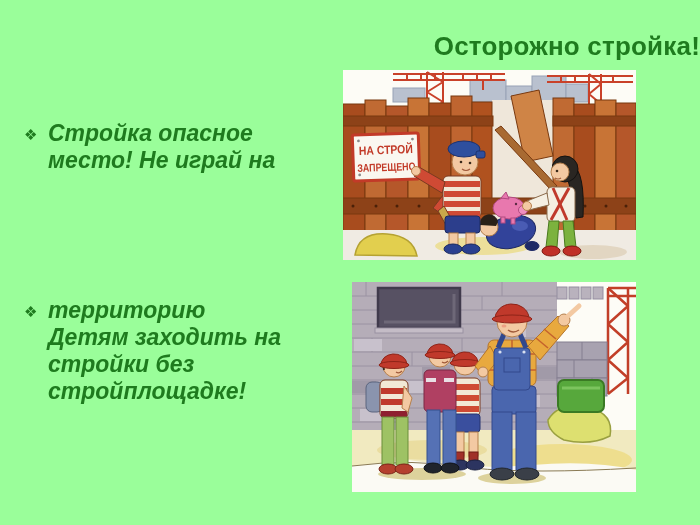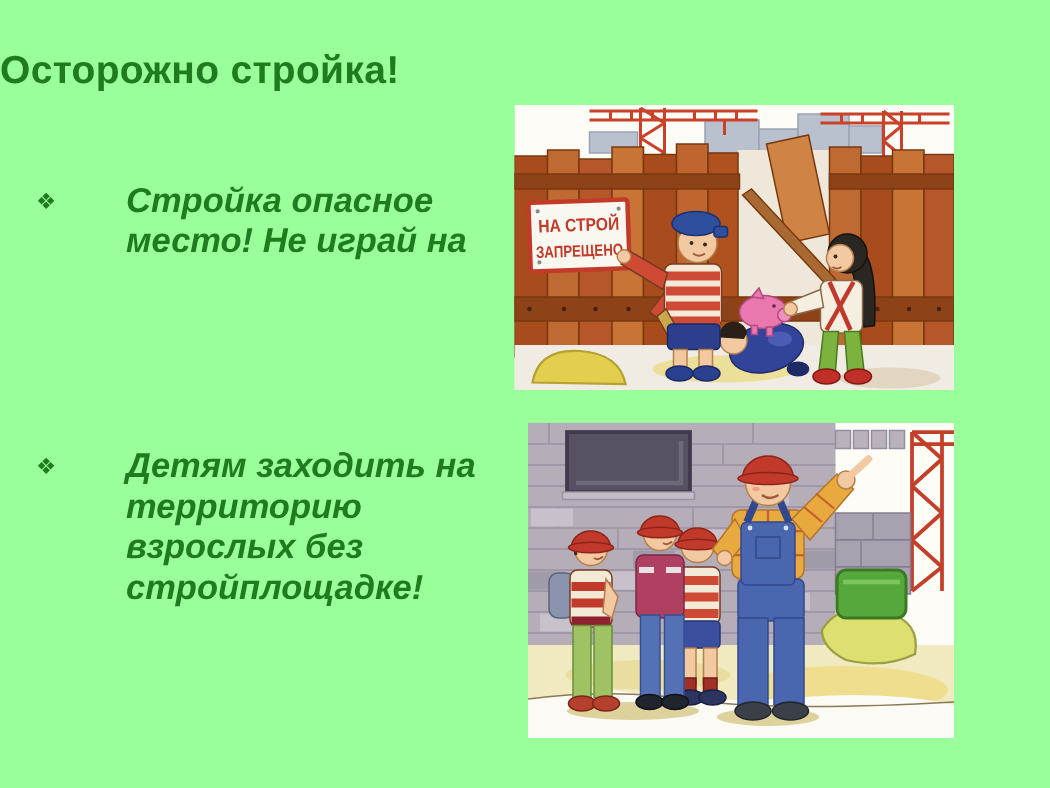--- a/index.html
+++ b/index.html
@@ -5,39 +5,39 @@
   html,body{margin:0;padding:0;background:#777;}
   .slide{
     position:relative;
     width:700px;height:525px;
     background:#9afe9a;
     overflow:hidden;
     font-family:"Liberation Sans",sans-serif;
   }
   .title{
     position:absolute;top:31px;left:0;right:0;
-    margin:0;text-align:left;
+    margin:0;text-align:right;
     font-size:26px;font-weight:bold;
     color:#1e7b1e;letter-spacing:.2px;
   }
   .bullet{
     position:absolute;left:24px;width:306px;
     display:flex;align-items:flex-start;
   }
   .bullet-1{top:120px;}
   .bullet-2{top:297px;}
   .bullet-glyph{
     flex:0 0 24px;
     font-size:15px;line-height:27px;
     color:#1e7b1e;font-style:normal;
     transform:translateY(1px);
   }
   .bullet-lines{
     font-size:23px;font-weight:bold;font-style:italic;
-    color:#1e7b1e;line-height:27px;margin-left:36px;
+    color:#1e7b1e;line-height:27px;
   }
   .figure{position:absolute;margin:0;line-height:0;}
   .fig-top{left:343px;top:70px;width:293px;height:190px;}
   .fig-bottom{left:352px;top:282px;width:284px;height:210px;}
   .figure svg{width:100%;height:100%;display:block;}
   .sign-text{
     font-family:"Liberation Sans",sans-serif;
     font-weight:700;
   }
 </style>
@@ -52,23 +52,23 @@
     <span class="bullet-glyph">❖</span>
     <div class="bullet-lines">
       <div>Стройка опасное</div>
       <div>место! Не играй на</div>
     </div>
   </div>
 
   <div class="bullet bullet-2">
     <span class="bullet-glyph">❖</span>
     <div class="bullet-lines">
+      <div>территорию</div>
       <div>Детям заходить на</div>
-      <div>территорию</div>
-      <div>взрослых без</div>
+      <div>стройки без</div>
       <div>стройплощадке!</div>
     </div>
   </div>
 
   <figure class="figure fig-top">
     <svg viewBox="0 0 293 190" xmlns="http://www.w3.org/2000/svg">
       <rect width="293" height="190" fill="#fdfcf6"></rect>
 
       <g fill="#b9c1cf" stroke="#98a2b5" stroke-width="1">
         <rect x="50" y="18" width="32" height="14"></rect>

